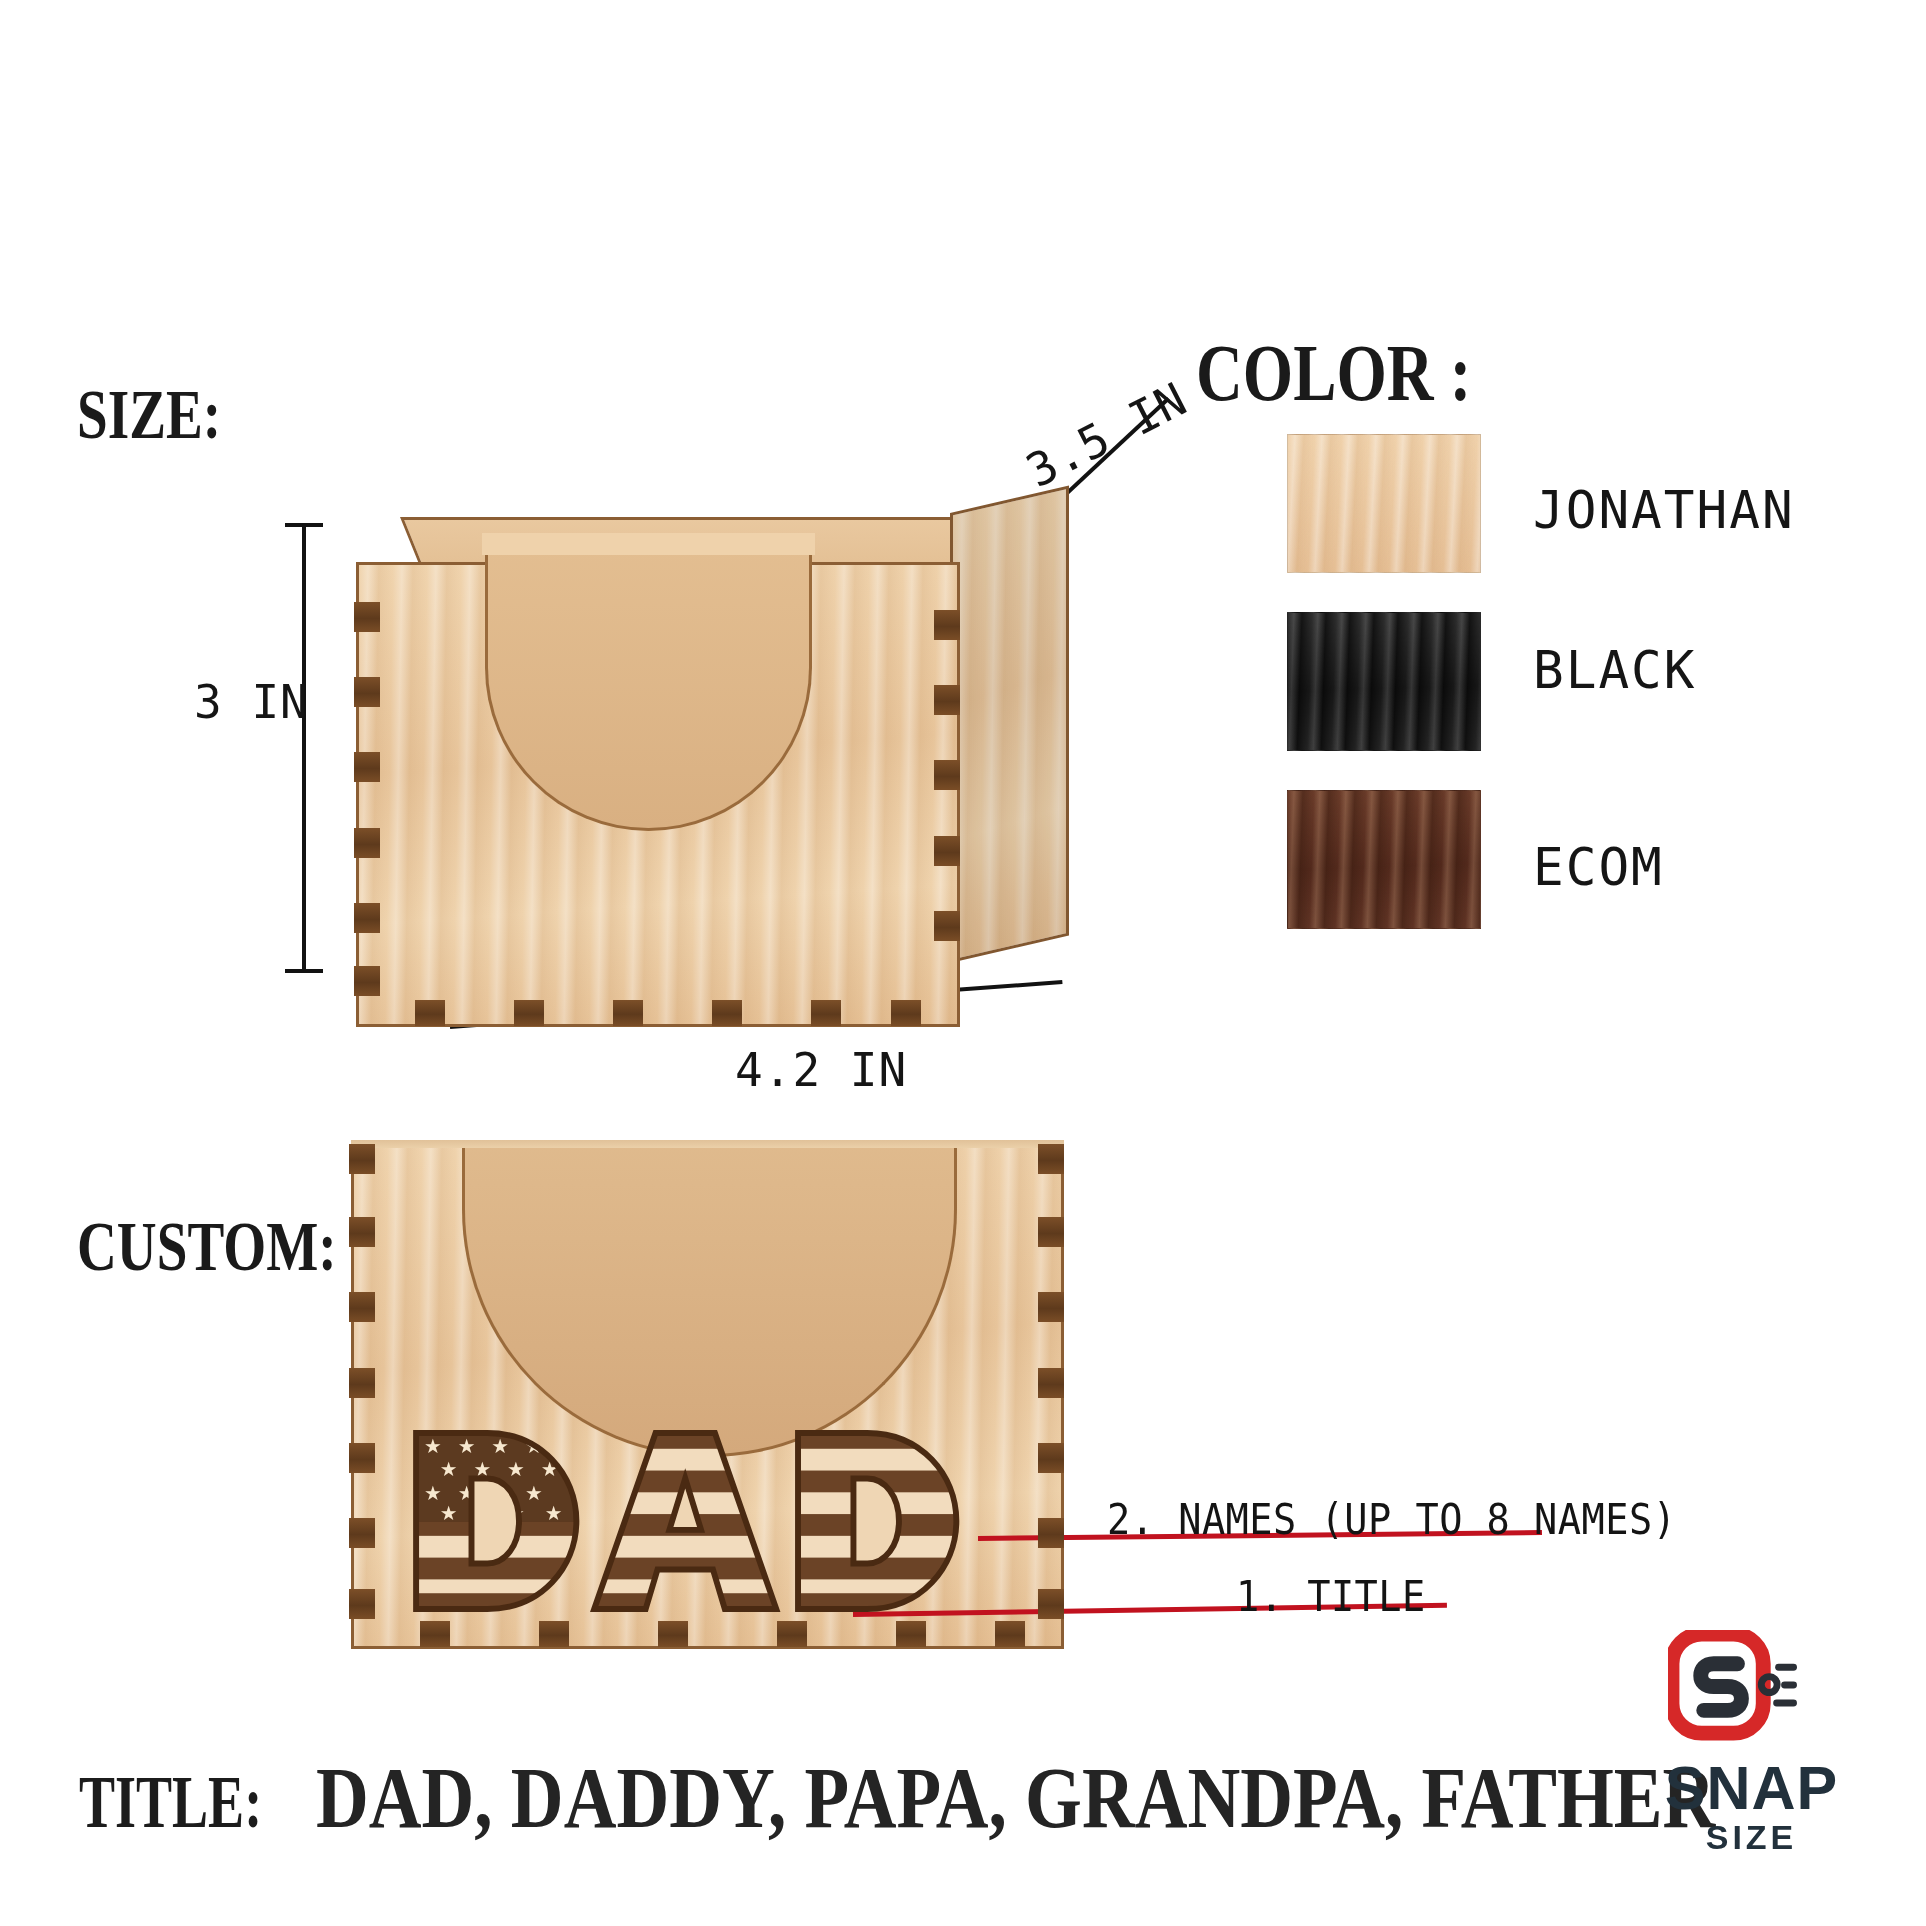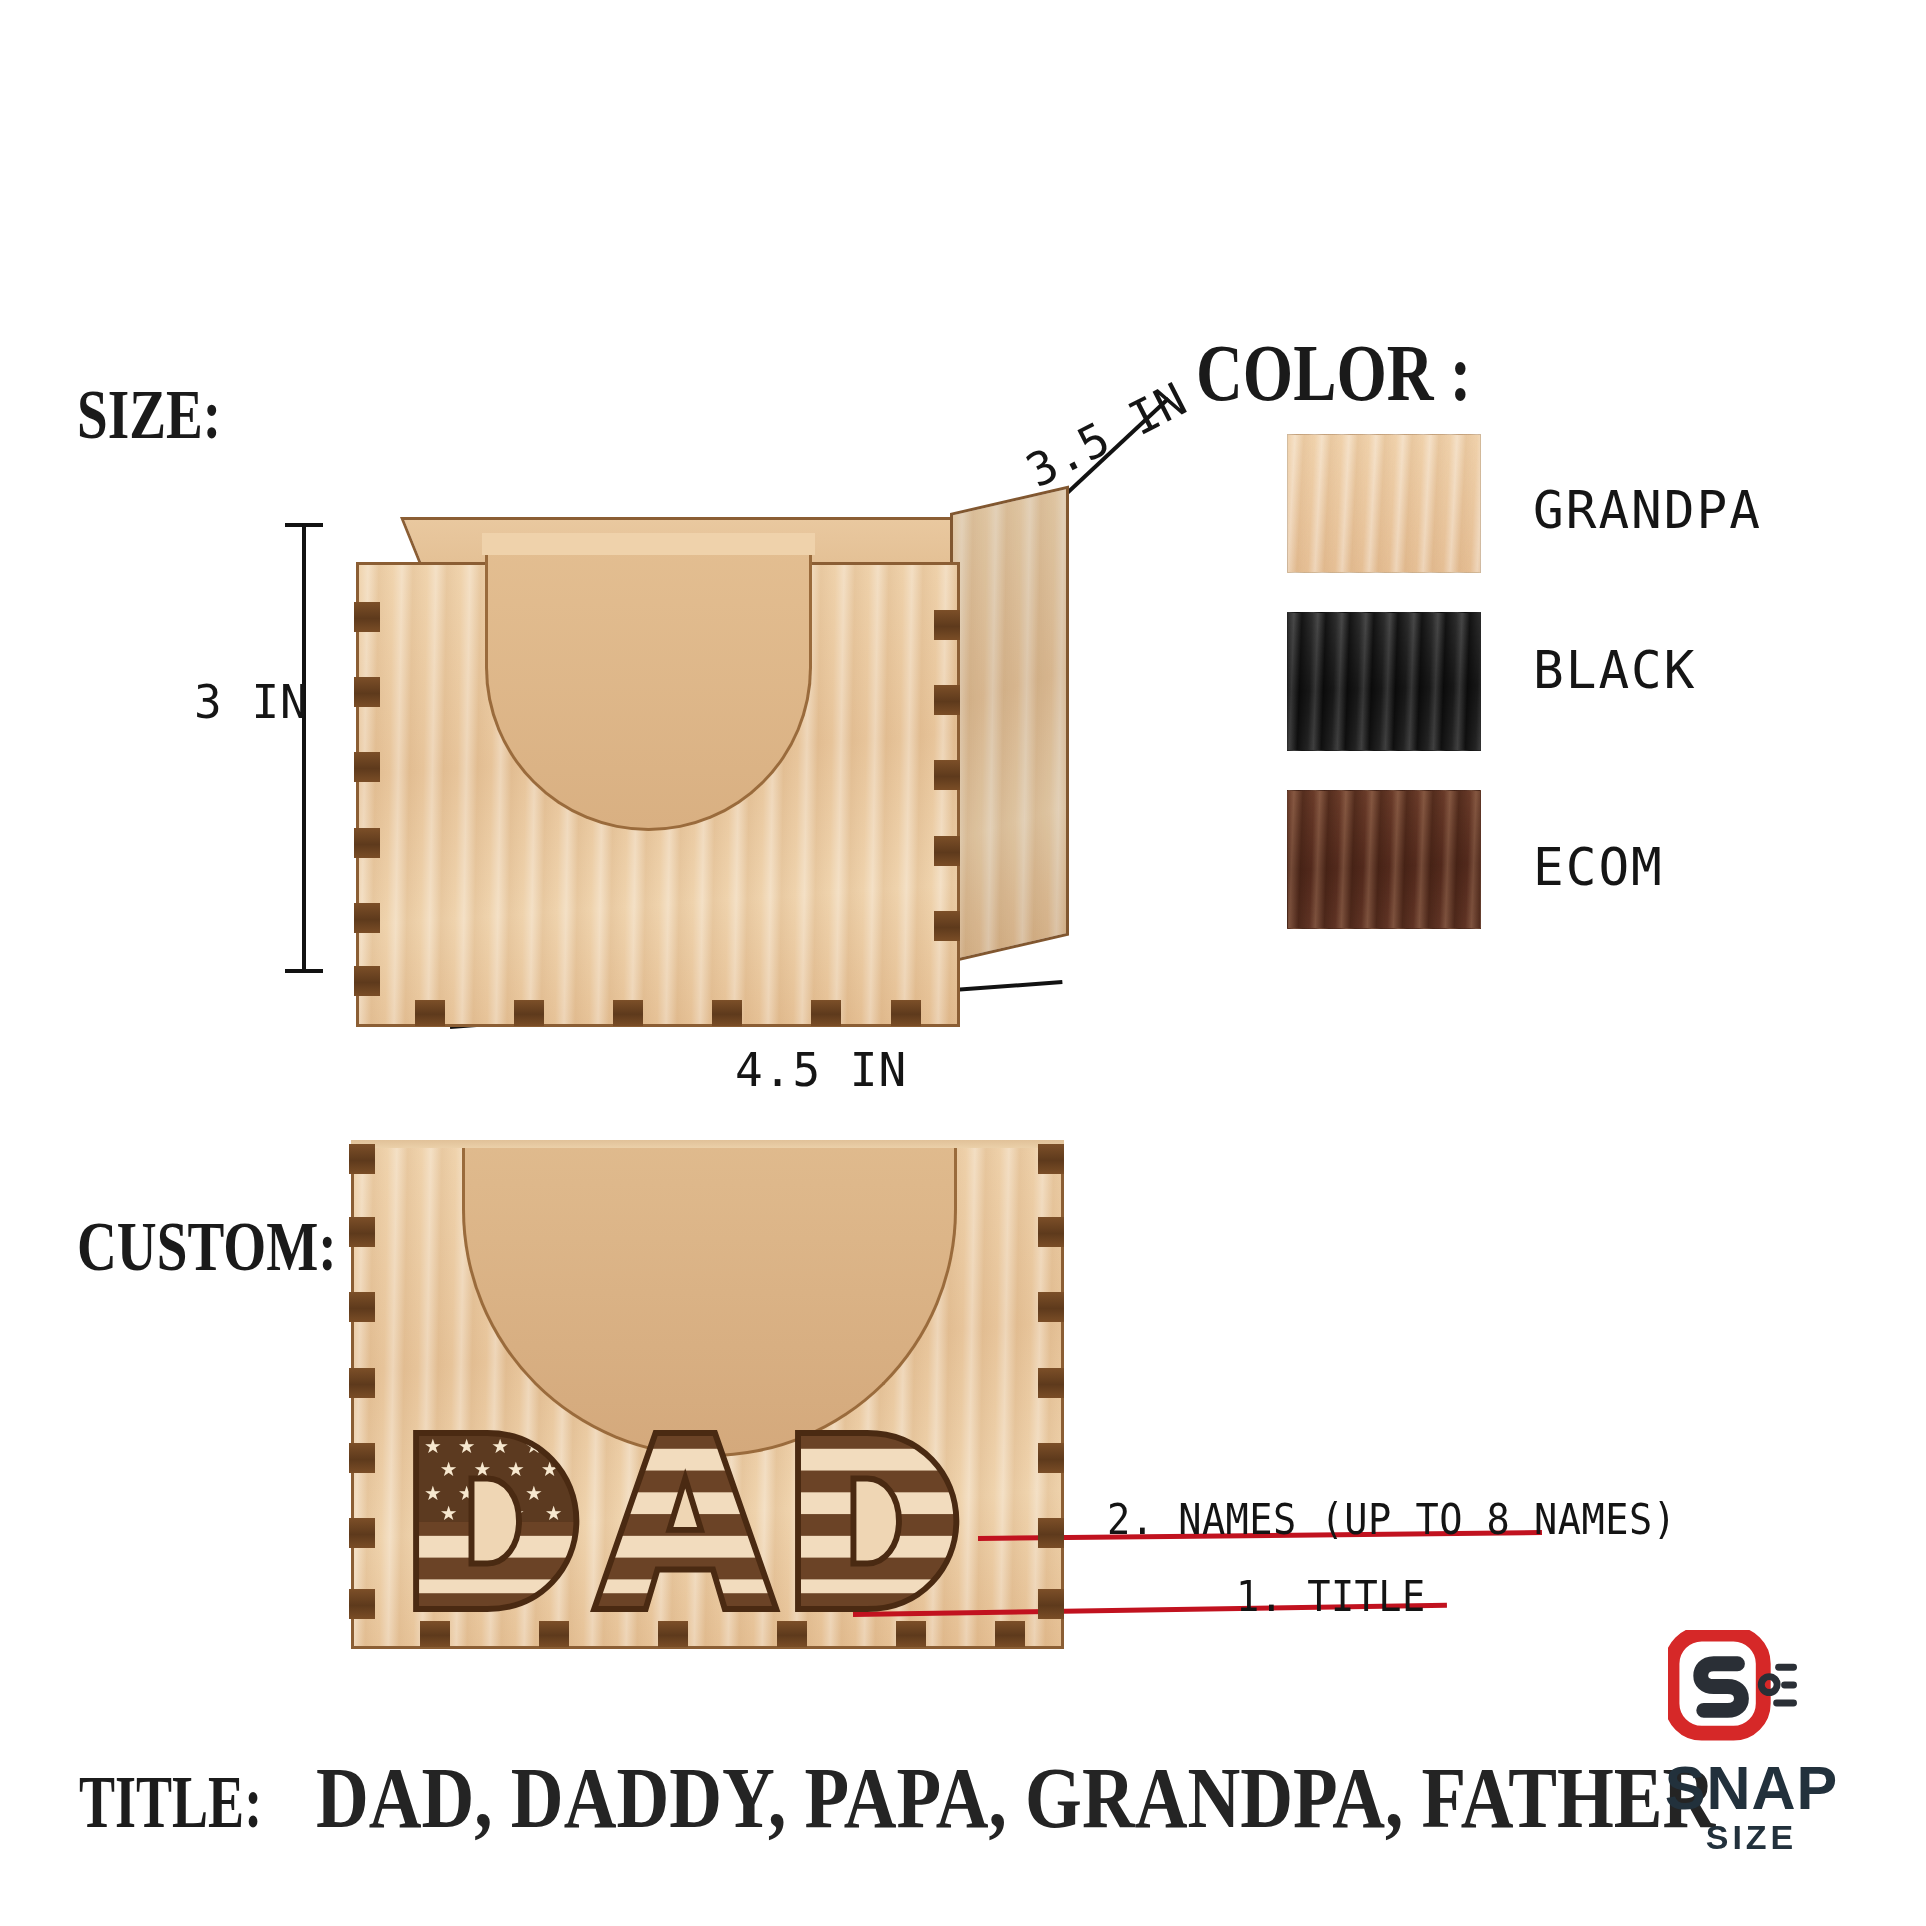--- a/index.html
+++ b/index.html
@@ -295,21 +295,21 @@
 
   <div class="sec-label" id="size-label">SIZE:</div>
 
   <div class="rule" id="vrule"></div>
   <div class="rule" id="vrule-cap-top"></div>
   <div class="rule" id="vrule-cap-bot"></div>
   <div class="rule" id="hrule"></div>
   <div class="rule" id="drule"></div>
 
   <div class="dim" id="dim-height">3 IN</div>
-  <div class="dim" id="dim-width">4.5 IN</div>
+  <div class="dim" id="dim-width">4.2 IN</div>
   <div class="dim" id="dim-depth">3.5 IN</div>
 
   <div id="box1">
     <div id="b1-inner" class="wood-base"></div>
     <div id="b1-side" class="wood-base"></div>
     <div id="b1-front" class="wood-base"></div>
     <div id="b1-scoop"></div>
     <div id="b1-scoopmask"></div>
 
     <div class="joint edge-dark" style="left:-2px;top:109px;"></div>
@@ -429,21 +429,21 @@
     </div>
 
   </div>
 
   <div class="sec-label" id="color-label">COLOR :</div>
 
   <div class="swatch" id="sw-natural"></div>
   <div class="swatch" id="sw-black"></div>
   <div class="swatch" id="sw-brown"></div>
 
-  <div class="swatch-name" id="nm-natural">GRANDPA</div>
+  <div class="swatch-name" id="nm-natural">JONATHAN</div>
   <div class="swatch-name" id="nm-black">BLACK</div>
   <div class="swatch-name" id="nm-brown">ECOM</div>
 
   <div class="leader" id="leader-names"></div>
   <div class="leader" id="leader-title"></div>
   <div class="callout-text" id="co-names">2. NAMES (UP TO 8 NAMES)</div>
   <div class="callout-text" id="co-title">1. TITLE</div>
 
   <div id="bottom-line">
     <span id="bottom-prefix">TITLE:</span>

